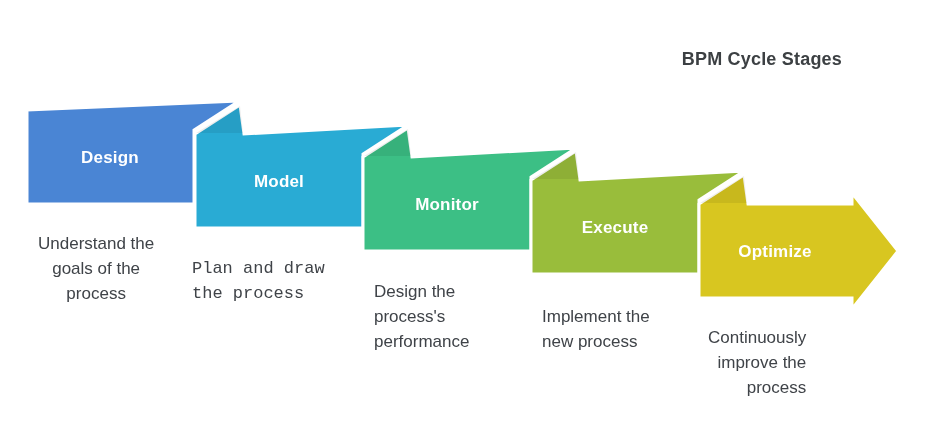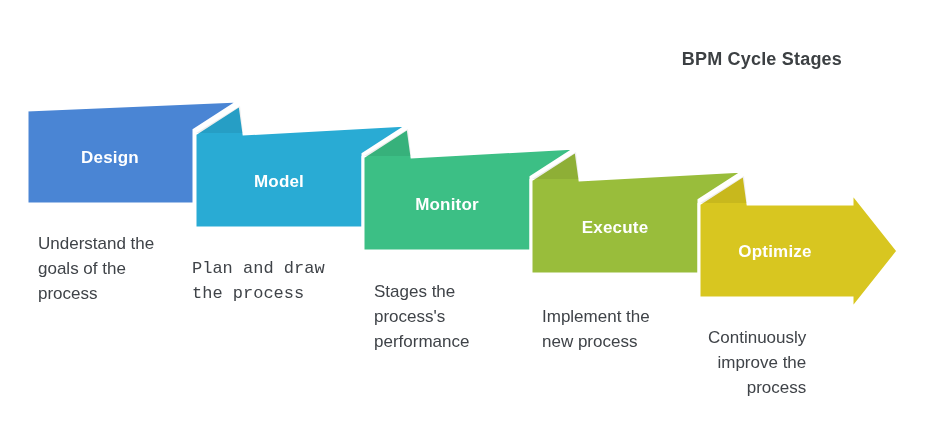--- a/index.html
+++ b/index.html
@@ -70,33 +70,33 @@
     <polygon points="699,204 744,175 748,204 852,204 852,193 898,251 852,309 852,298 699,298" stroke="#ffffff" stroke-width="3" stroke-linejoin="miter" fill="#d8c620"></polygon>
     <polygon points="700,203 744,176 747,203" fill="#000000" opacity="0.07"></polygon>
 
     <text class="stage-label" x="110" y="163" text-anchor="middle">Design</text>
     <text class="stage-label" x="279" y="187" text-anchor="middle">Model</text>
     <text class="stage-label" x="447" y="210" text-anchor="middle">Monitor</text>
     <text class="stage-label" x="615" y="233" text-anchor="middle">Execute</text>
     <text class="stage-label" x="775" y="257" text-anchor="middle">Optimize</text>
   </svg>
 
-  <div class="stage-desc" style="left:38px; top:231px;">
+  <div class="stage-desc" style="left:38px; top:231px;text-align:center;">
     <span class="desc-line">Understand the</span>
     <span class="desc-line">goals of the</span>
     <span class="desc-line">process</span>
   </div>
 
   <div class="stage-desc" style="left:192px; top:256px;font-family:Liberation Mono, monospace;">
     <span class="desc-line">Plan and draw</span>
     <span class="desc-line">the process</span>
   </div>
 
   <div class="stage-desc" style="left:374px; top:279px;">
-    <span class="desc-line">Stages the</span>
+    <span class="desc-line">Design the</span>
     <span class="desc-line">process's</span>
     <span class="desc-line">performance</span>
   </div>
 
   <div class="stage-desc" style="left:542px; top:304px;">
     <span class="desc-line">Implement the</span>
     <span class="desc-line">new process</span>
   </div>
 
   <div class="stage-desc" style="left:708px; top:325px;text-align:right;">

